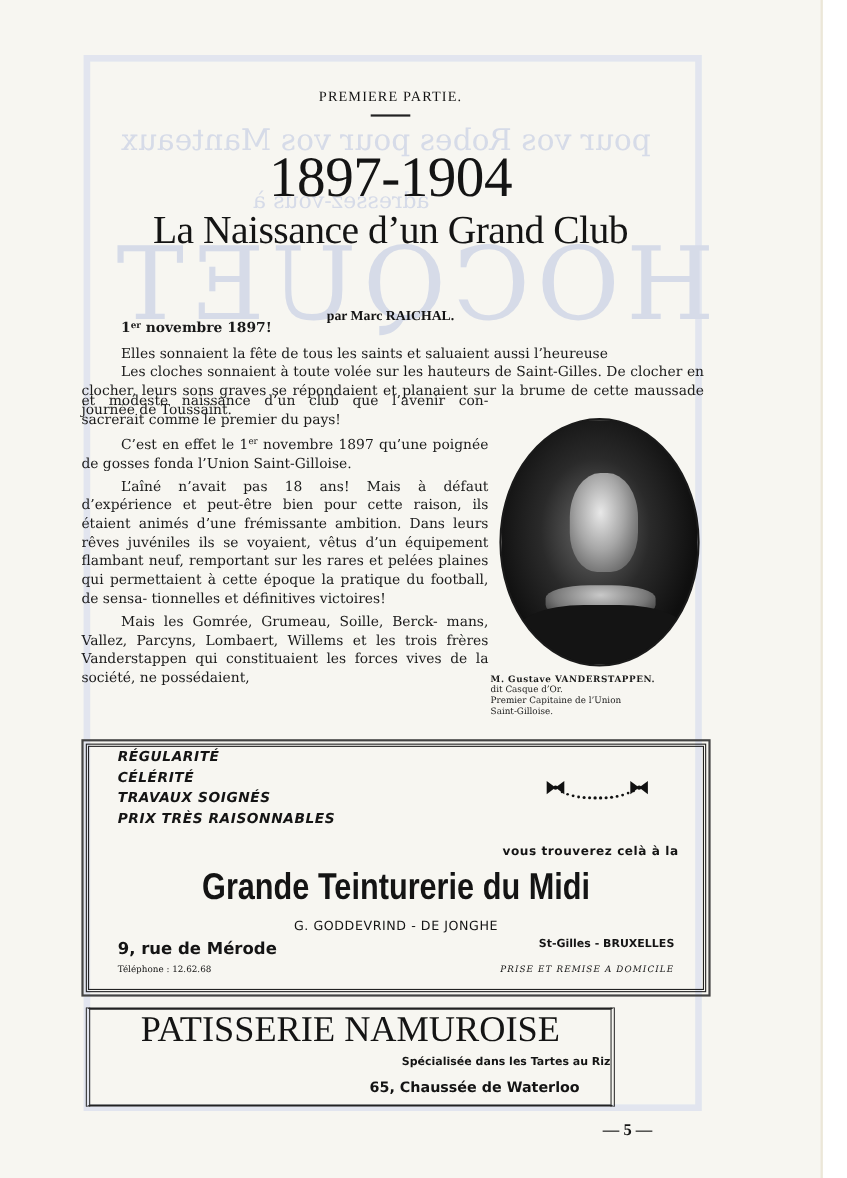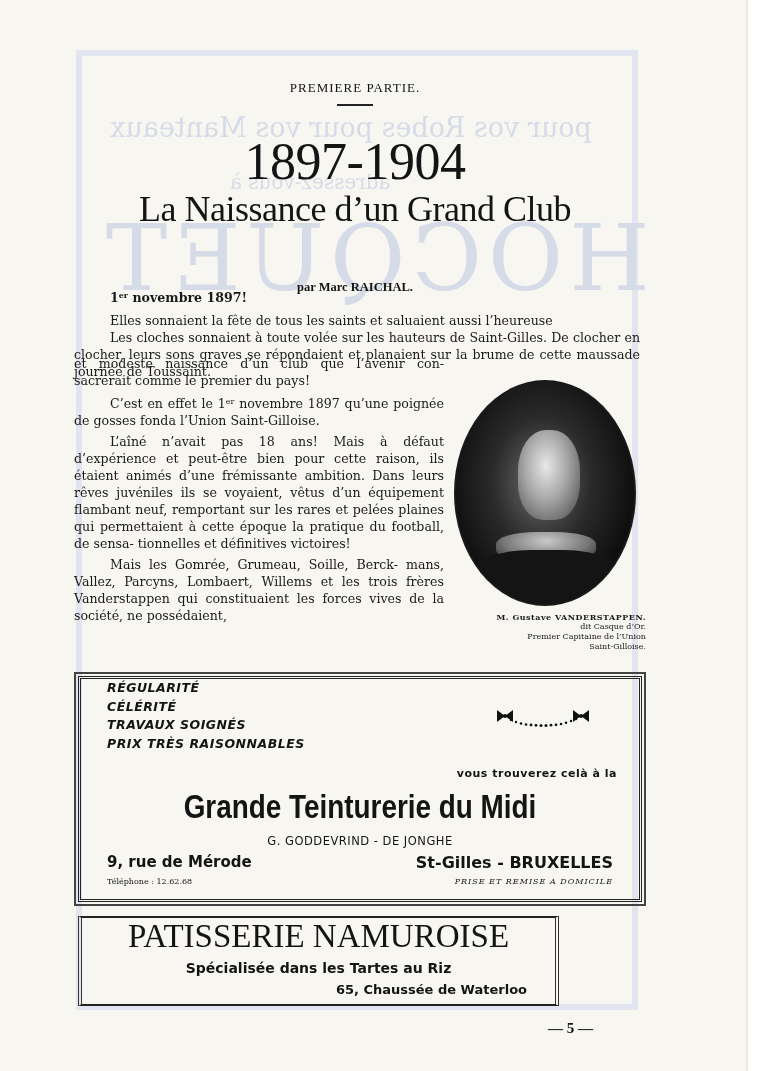--- a/index.html
+++ b/index.html
@@ -68,21 +68,21 @@
   }
   .portrait .neck {
     position: absolute; left: 40px; top: 150px; width: 100px; height: 30px; border-radius: 40%;
     background: radial-gradient(ellipse at 50% 30%, #c9c9c9 0%, #777 60%, #222 100%);
   }
   .portrait .jersey {
     position: absolute; left: 10px; top: 168px; width: 162px; height: 70px;
     background: #141414; border-radius: 40% 40% 0 0;
   }
   .caption {
-    position: absolute; left: 446px; top: 612px; width: 200px; text-align: right;
+    position: absolute; left: 446px; top: 612px; width: 200px; text-align: left;
     font-family: "DejaVu Serif", serif; font-size: 8px; line-height: 10px; color: #1a1a1a;
   }
   .caption .name { font-weight: bold; letter-spacing: 0.5px; }
 
   
   .ad1 {
     position: absolute; left: 78px; top: 676px; width: 564px; height: 226px;
     border: 3px double #222; outline: 2px solid #444; outline-offset: 2px;
     background: transparent;
   }
@@ -103,43 +103,43 @@
   .ad1 .owner {
     position: absolute; left: 0; width: 100%; top: 155px; text-align: center;
     font-family: "DejaVu Sans", sans-serif; font-size: 11.5px; letter-spacing: 0.5px;
   }
   .ad1 .addr-left {
     position: absolute; left: 26px; top: 174px; font-family: "DejaVu Sans", sans-serif;
     font-weight: bold; font-size: 15px;
   }
   .ad1 .addr-right {
     position: absolute; right: 26px; top: 174px; font-family: "DejaVu Sans", sans-serif;
-    font-weight: bold; font-size: 16px; text-align: center;
+    font-weight: bold; font-size: 10px; text-align: center;
   }
   .ad1 .phone {
     position: absolute; left: 26px; top: 198px; font-family: "DejaVu Serif", serif; font-size: 8px;
   }
   .ad1 .service {
     position: absolute; right: 26px; top: 198px; font-family: "DejaVu Serif", serif; font-size: 8px;
     font-style: italic; letter-spacing: 1px; margin-left: 40px;
   }
 
   
   .ad2 {
     position: absolute; left: 78px; top: 916px; width: 481px; height: 90px;
     border-top: 2px solid #222; border-bottom: 2px solid #222;
     border-left: 4px double #333; border-right: 4px double #333;
   }
   .ad2 .name {
     position: absolute; left: 0; width: 100%; top: 0px; text-align: center;
     font-family: "Liberation Serif", serif; font-size: 33px; letter-spacing: 0px;
   }
   .ad2 .spec {
-    position: absolute; left: 0; width: 100%; top: 42px; text-align: center;
-    font-family: "DejaVu Sans", sans-serif; font-weight: bold; font-size: 14px;
+    position: absolute; left: 0; width: 100%; top: 42px; text-align: right;
+    font-family: "DejaVu Sans", sans-serif; font-weight: bold; font-size: 10px;
   }
   .ad2 .addr {
     position: absolute; right: 28px; top: 64px; font-family: "DejaVu Sans", sans-serif;
     font-weight: bold; font-size: 13px;
   }
 
   .page-number {
     position: absolute; left: 548px; top: 1020px; font-family: "Liberation Serif", serif;
     font-size: 15px; font-weight: bold;
   }

